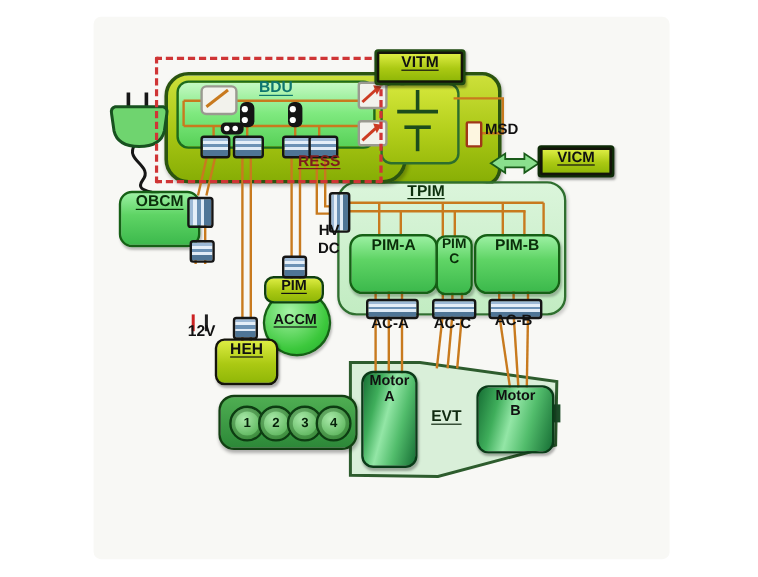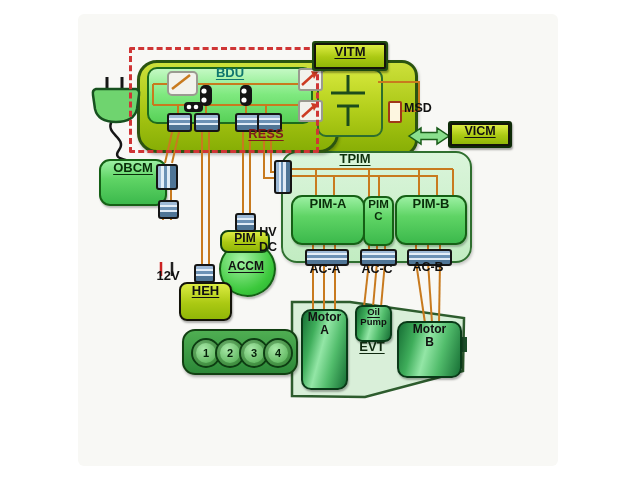--- a/index.html
+++ b/index.html
@@ -196,21 +196,21 @@
     </div>
   <div class="abs cyl" style="left:239px;top:338px;z-index:30;">
       <span>3</span>
     </div>
   <div class="abs cyl" style="left:263px;top:338px;z-index:30;">
       <span>4</span>
     </div>
 
   <div class="abs lbl und" style="left:330px;top:152px;width:50px;font-size:13px;z-index:36;color:#0d300d;">TPIM</div>
   <div class="abs connv" style="left:274px;top:160px;width:14px;height:30px;z-index:32;"></div>
-  <div class="abs lbl blk" style="left:253px;top:185px;width:30px;font-size:12.5px;line-height:15px;z-index:36;text-align:center;margin-top:40px;">
+  <div class="abs lbl blk" style="left:253px;top:185px;width:30px;font-size:12.5px;line-height:15px;z-index:36;text-align:right;">
     <div>HV</div>
     <div>DC</div>
   </div>
   <div class="abs gbox flexc" style="left:291px;top:195px;width:70px;height:46px;z-index:30;">
     <span class="lbl" style="font-size:13px;">PIM-A</span>
   </div>
   <div class="abs gbox flexc" style="left:363px;top:196px;width:27px;height:46px;border-radius:8px;z-index:30;">
     <span class="lbl" style="font-size:11.5px;">PIM</span>
     <span class="lbl" style="font-size:11.5px;">C</span>
   </div>
@@ -220,24 +220,20 @@
   <div class="abs connh" style="left:305px;top:249px;width:40px;height:13px;z-index:32;"></div>
   <div class="abs connh" style="left:360px;top:249px;width:33px;height:13px;z-index:32;"></div>
   <div class="abs connh" style="left:407px;top:249px;width:41px;height:13px;z-index:32;"></div>
   <div class="abs lbl blk" style="left:303px;top:263px;width:44px;font-size:12.5px;z-index:36;">AC-A</div>
   <div class="abs lbl blk" style="left:358px;top:263px;width:38px;font-size:12.5px;z-index:36;">AC-C</div>
   <div class="abs lbl blk" style="left:406px;top:261px;width:44px;font-size:12.5px;z-index:36;">AC-B</div>
 
   <div class="abs motor flexc" style="left:301px;top:309px;width:43px;height:77px;z-index:30;">
     <span class="lbl blk" style="font-size:12px;">Motor</span>
     <span class="lbl blk" style="font-size:12px;">A</span>
-  </div>
-  <div class="abs motor flexc" style="left:355px;top:305px;width:33px;height:33px;border-radius:7px;z-index:30;">
-    <span class="lbl und blk" style="font-size:9.5px;">Oil</span>
-    <span class="lbl blk" style="font-size:9.5px;">Pump</span>
   </div>
   <div class="abs lbl und" style="left:354px;top:340px;width:36px;font-size:13px;z-index:36;color:#102a10;">EVT</div>
   <div class="abs motor flexc" style="left:397px;top:321px;width:61px;height:53px;z-index:30;">
     <span class="lbl blk" style="font-size:12px;">Motor</span>
     <span class="lbl blk" style="font-size:12px;">B</span>
   </div>
 
   <svg class="abs" style="left:0;top:0;z-index:35;" width="632" height="481" viewBox="0 0 632 481">
 
     <path d="M96,89 L136,89 Q140,90 139,95 L137,109 Q134,122 116,122 Q98,122 95,109 L93,95 Q92,90 96,89 Z" fill="#6fd46f" stroke="#17511f" stroke-width="2.5"></path>

